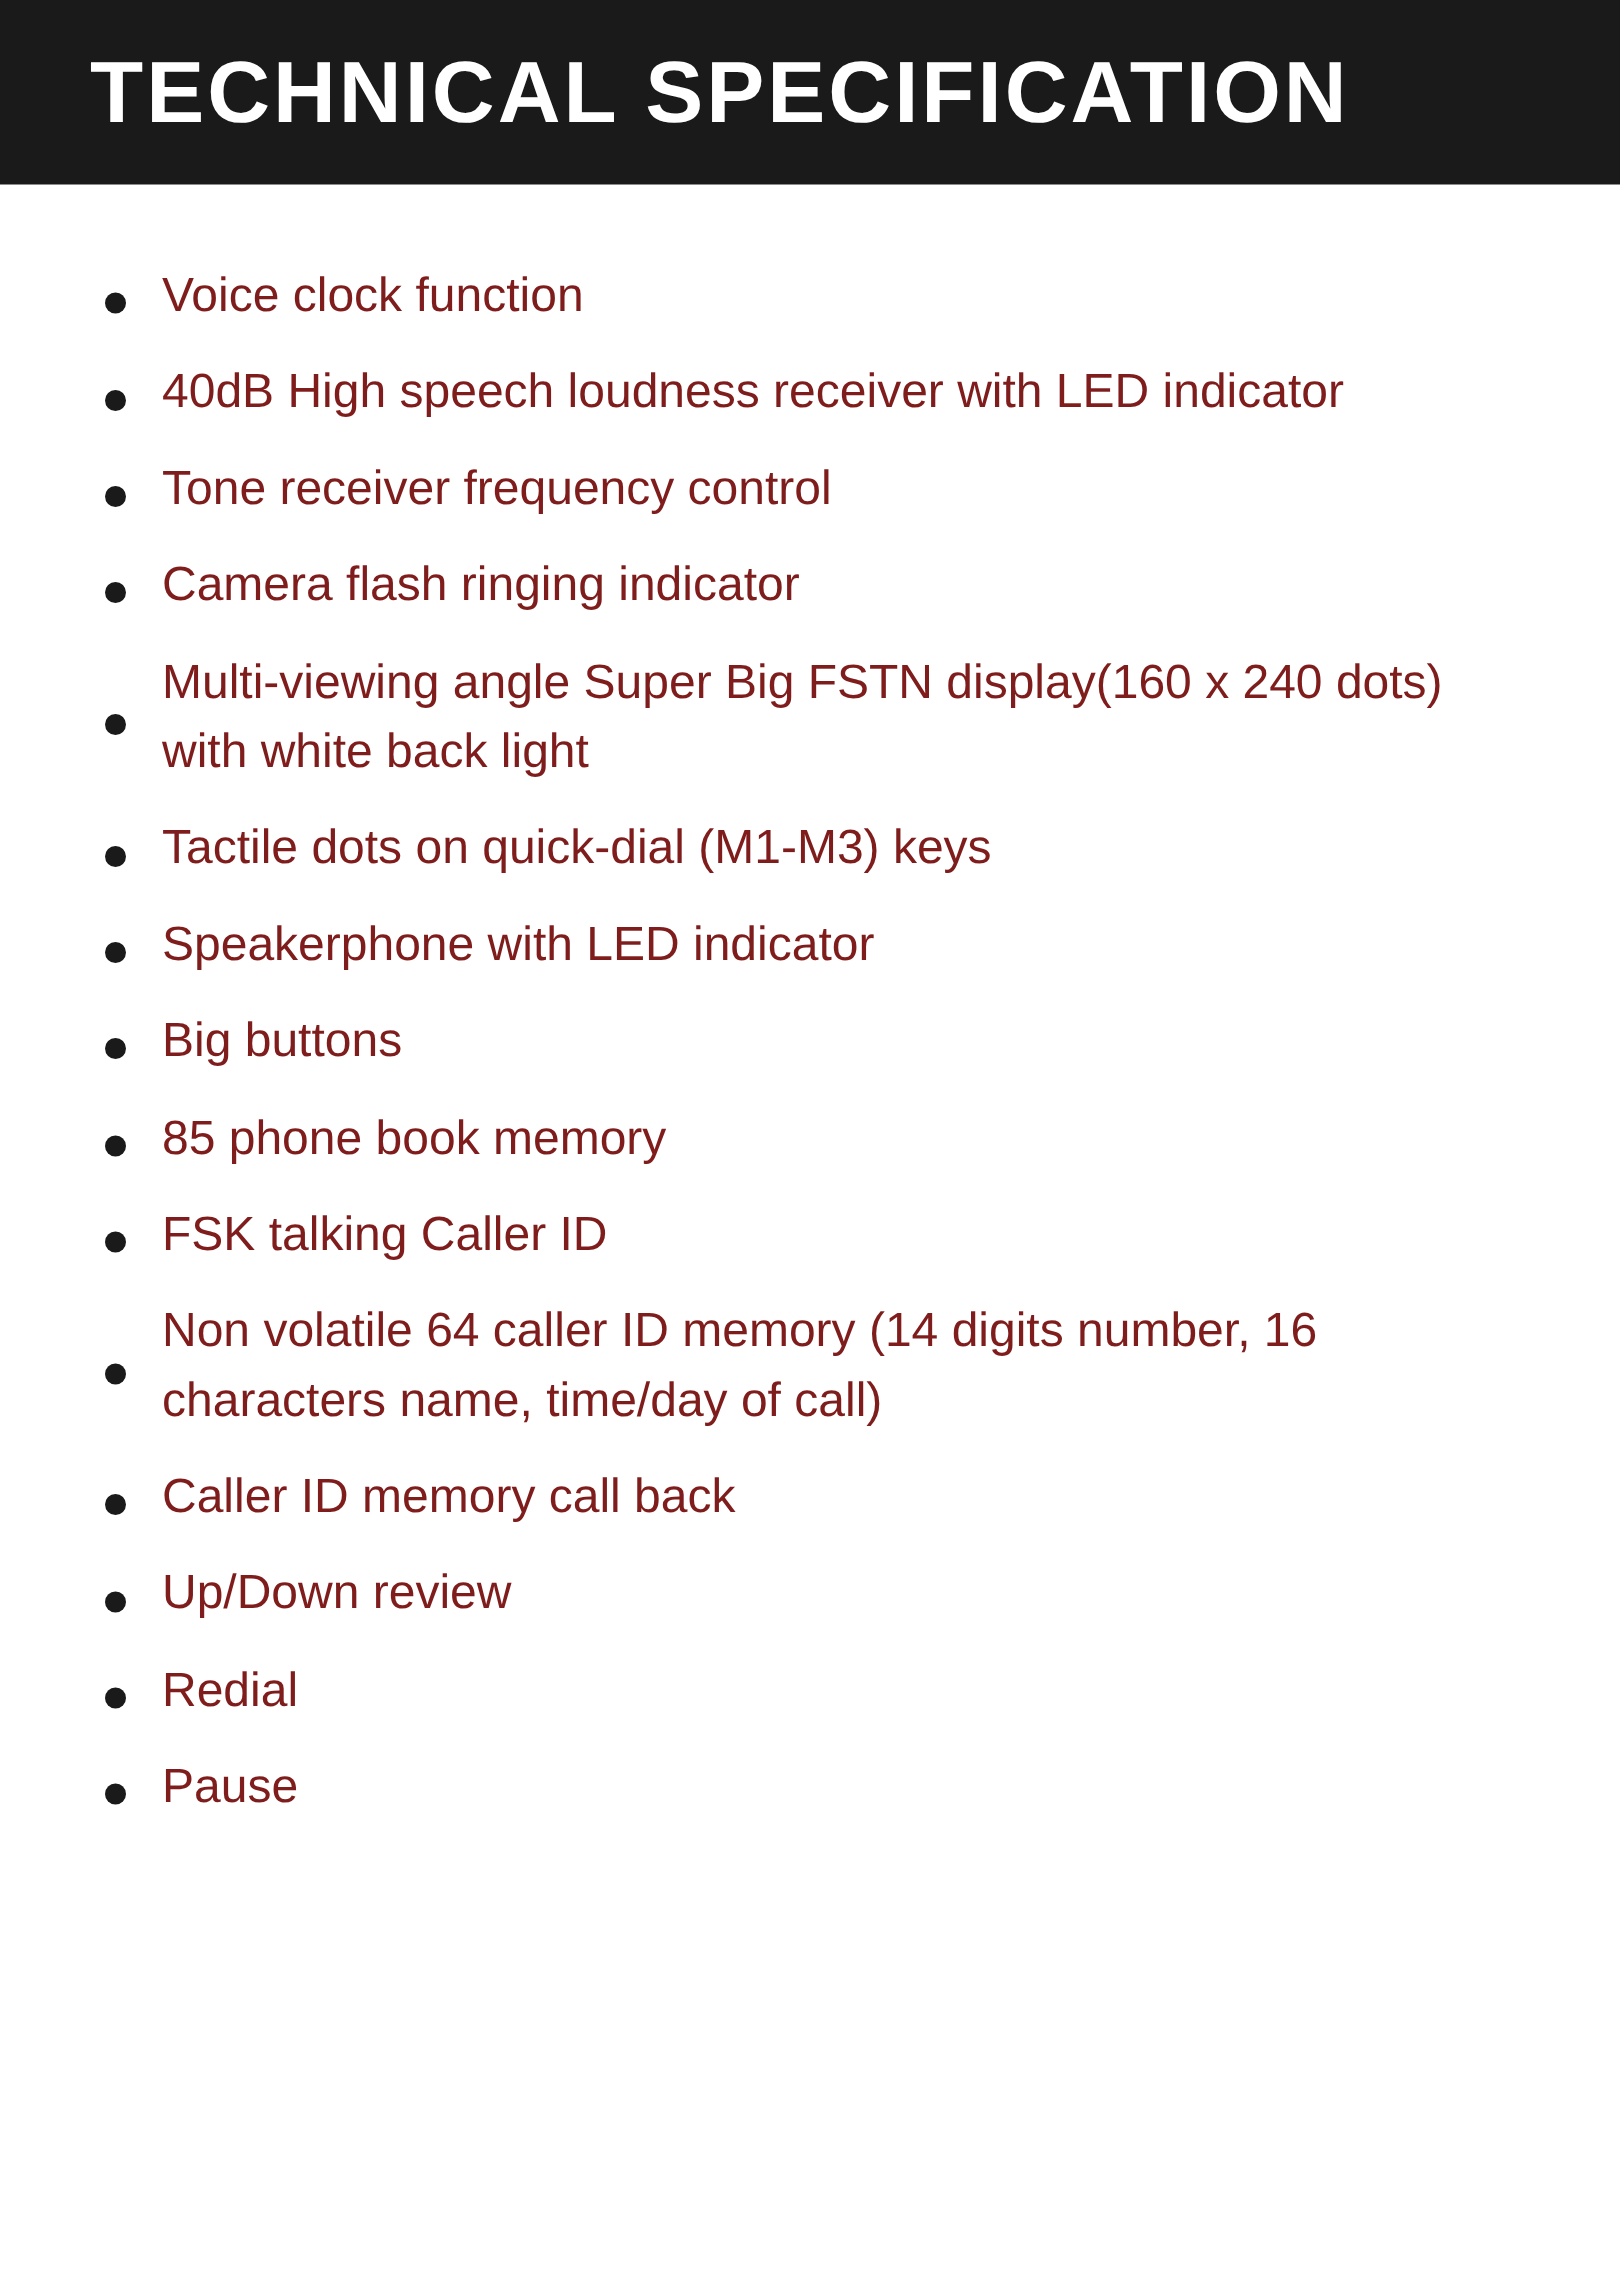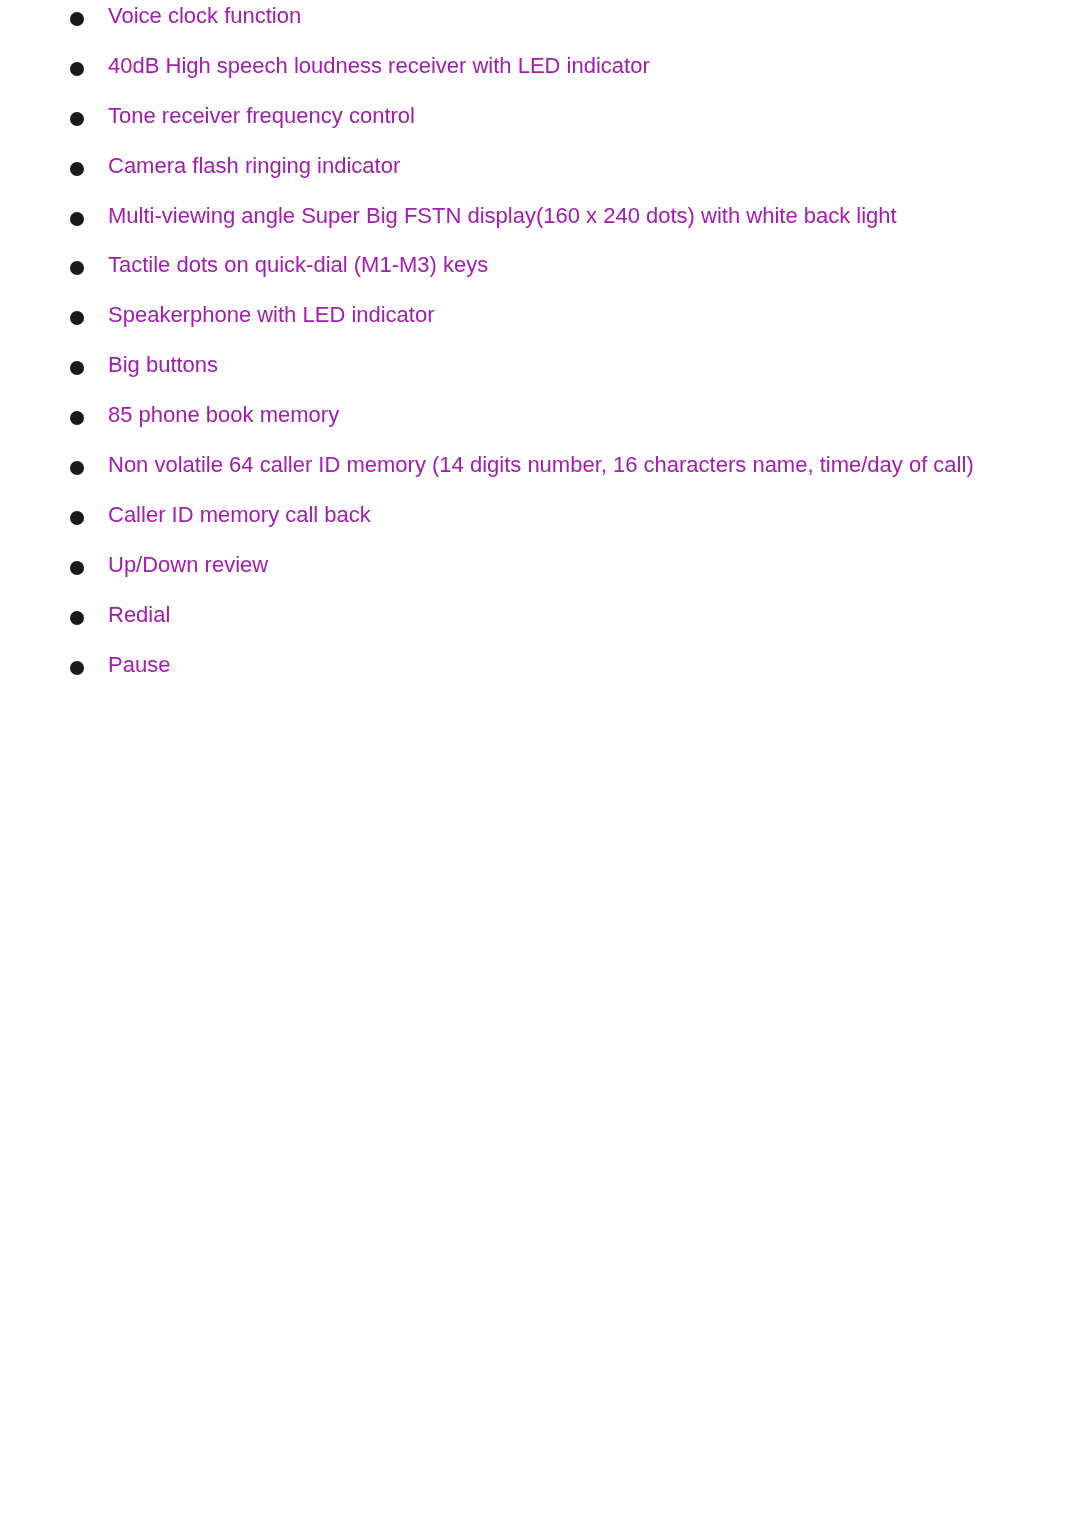--- a/index.html
+++ b/index.html
@@ -43,24 +43,24 @@
     }
 
     .bullet-list {
       list-style: none;
       padding: 0;
       margin: 0;
     }
 
     .bullet-list li {
       display: flex;
-      align-items: flex-start;
-      font-size: 22px;
+      align-items: center;
+      font-size: 32px;
       line-height: 1.45;
-      color: #a21caf;
+      color: #7f1d1d;
       margin-bottom: 18px;
       font-family: Arial, Helvetica, sans-serif;
     }
 
     .bullet-dot {
       display: inline-block;
       width: 14px;
       height: 14px;
       background: #1a1a1a;
       border-radius: 50%;
@@ -70,20 +70,23 @@
     }
 
     .bullet-text {
       flex: 1;
     }
   </style>
 </head>
 <body>
 
 <div class="page-container">
+  <div class="header">
+    <span class="header-title">TECHNICAL SPECIFICATION</span>
+  </div>
 
   <div class="content">
     <ul class="bullet-list" id="feature-list">
     <li>
           <span class="bullet-dot"></span>
           <span class="bullet-text">Voice clock function</span>
         </li>
         <li>
           <span class="bullet-dot"></span>
           <span class="bullet-text">40dB High speech loudness receiver with LED indicator</span>
@@ -111,20 +114,24 @@
         <li>
           <span class="bullet-dot"></span>
           <span class="bullet-text">Big buttons</span>
         </li>
         <li>
           <span class="bullet-dot"></span>
           <span class="bullet-text">85 phone book memory</span>
         </li>
         <li>
           <span class="bullet-dot"></span>
+          <span class="bullet-text">FSK talking Caller ID</span>
+        </li>
+        <li>
+          <span class="bullet-dot"></span>
           <span class="bullet-text">Non volatile 64 caller ID memory (14 digits number, 16 characters name, time/day of call)</span>
         </li>
         <li>
           <span class="bullet-dot"></span>
           <span class="bullet-text">Caller ID memory call back</span>
         </li>
         <li>
           <span class="bullet-dot"></span>
           <span class="bullet-text">Up/Down review</span>
         </li>

